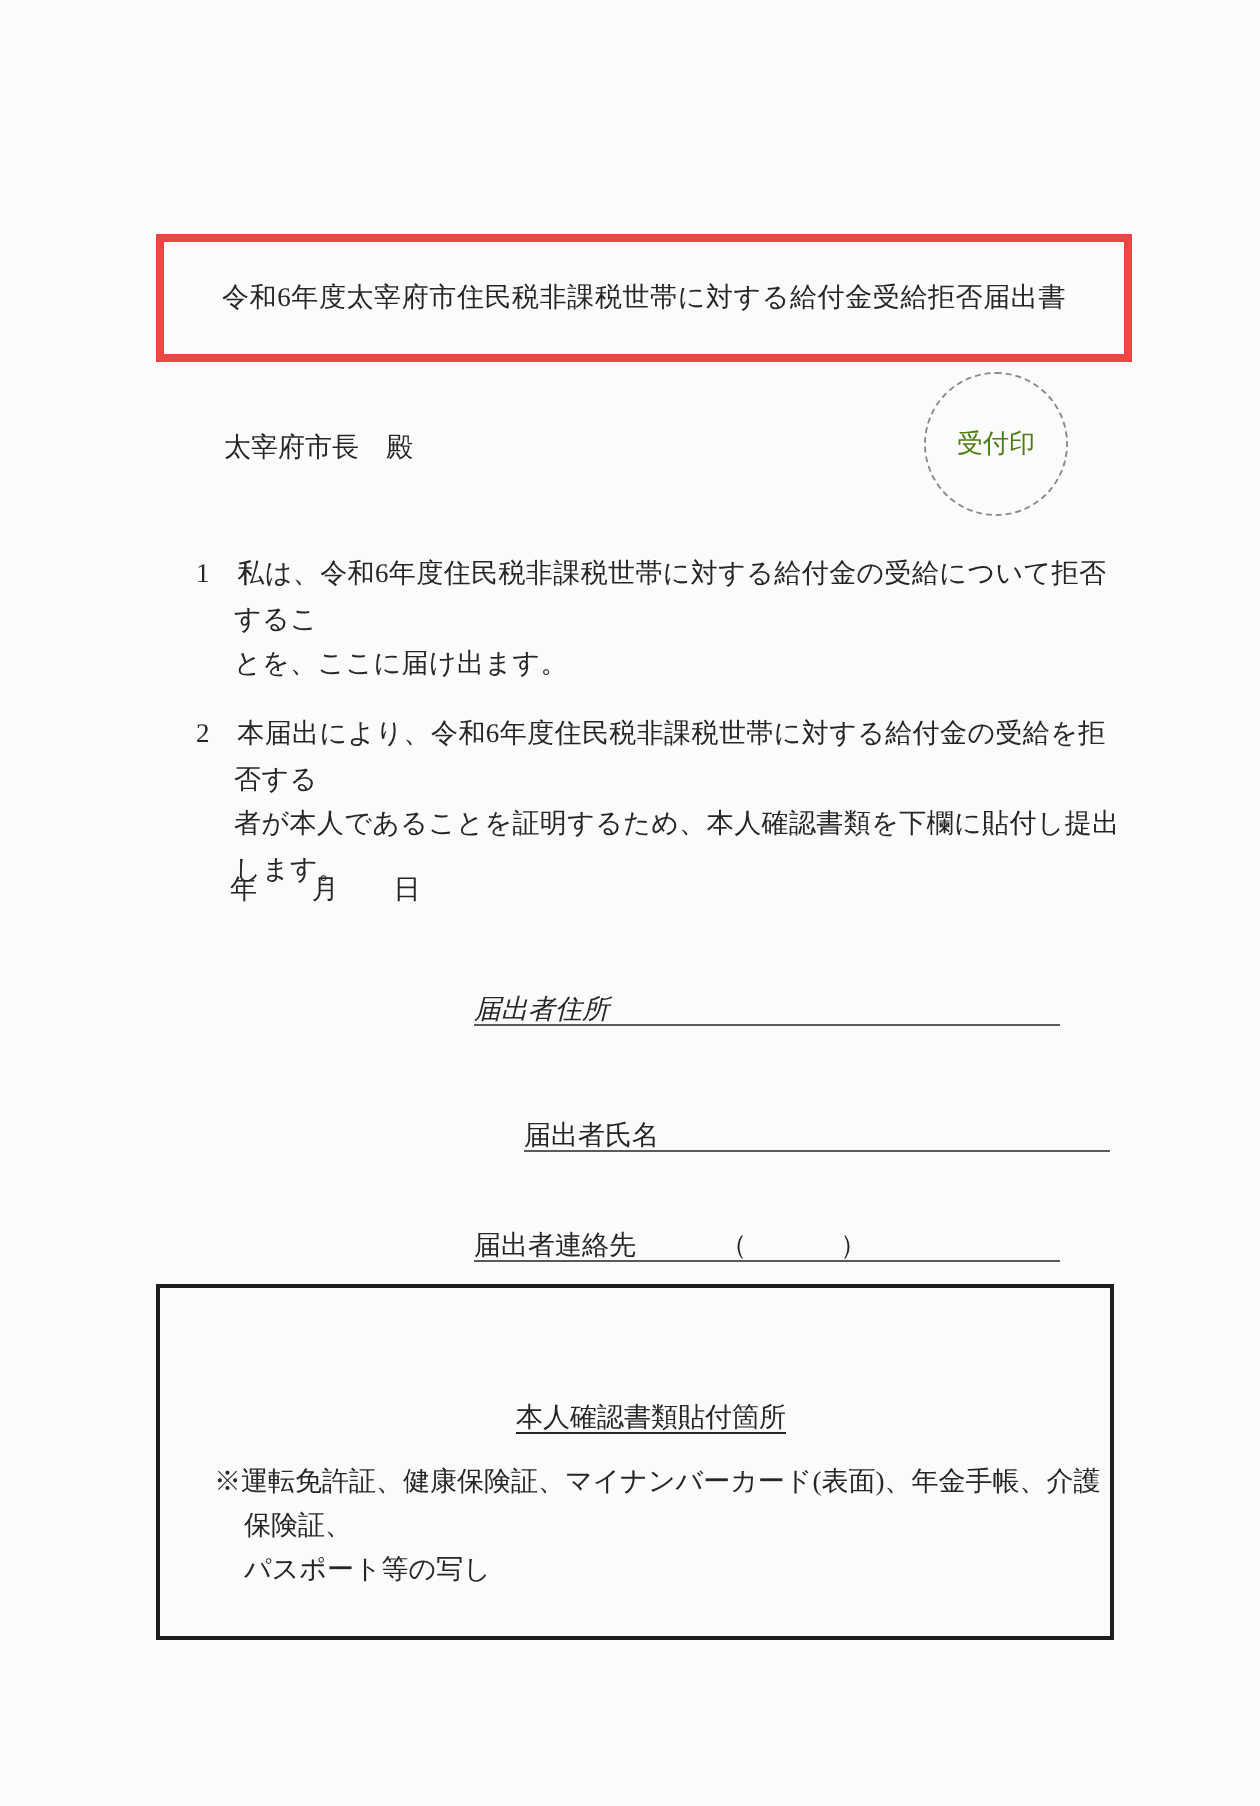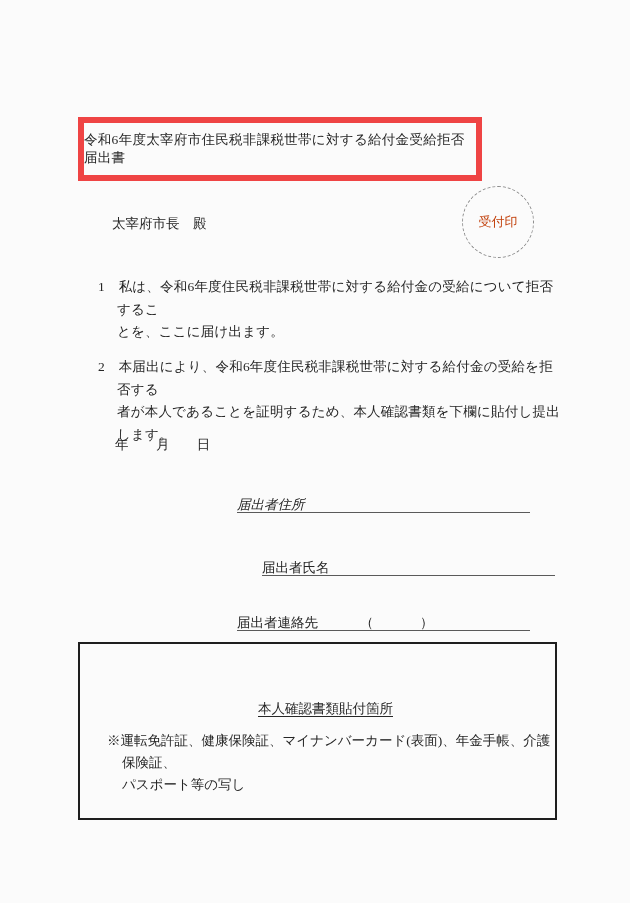--- a/index.html
+++ b/index.html
@@ -19,22 +19,22 @@
   .abs { position: absolute; }
 
   .form-number {
     left: 78px; top: 79px;
     font-size: 13px;
     letter-spacing: 0.5px;
   }
 
   .title-box {
     left: 78px; top: 117px;
-    width: 404px; height: 64px;
-    border: 6px solid #ef4444;
+    width: 488px; height: 64px;
+    border: 4px solid #ef4444;
     box-sizing: border-box;
     display: flex;
     align-items: center;
     justify-content: center;
   }
   .title-box .title-text {
     font-size: 13.5px;
     letter-spacing: 0.3px;
   }
 
@@ -47,21 +47,21 @@
     left: 462px; top: 186px;
     width: 72px; height: 72px;
     border: 1px dashed #8a8a8a;
     border-radius: 50%;
     box-sizing: border-box;
     display: flex;
     align-items: center;
     justify-content: center;
     background: #fbfbfb;
   }
-  .stamp-circle span { font-size: 13px; color: #c2410c; }
+  .stamp-circle span { font-size: 13px; color: #4d7c0f; }
 
   .clause {
     left: 98px;
     width: 446px;
     font-size: 13.5px;
     line-height: 22.5px;
     white-space: pre-line;
     padding-left: 19px;
     text-indent: -19px;
     letter-spacing: 0.2px;

